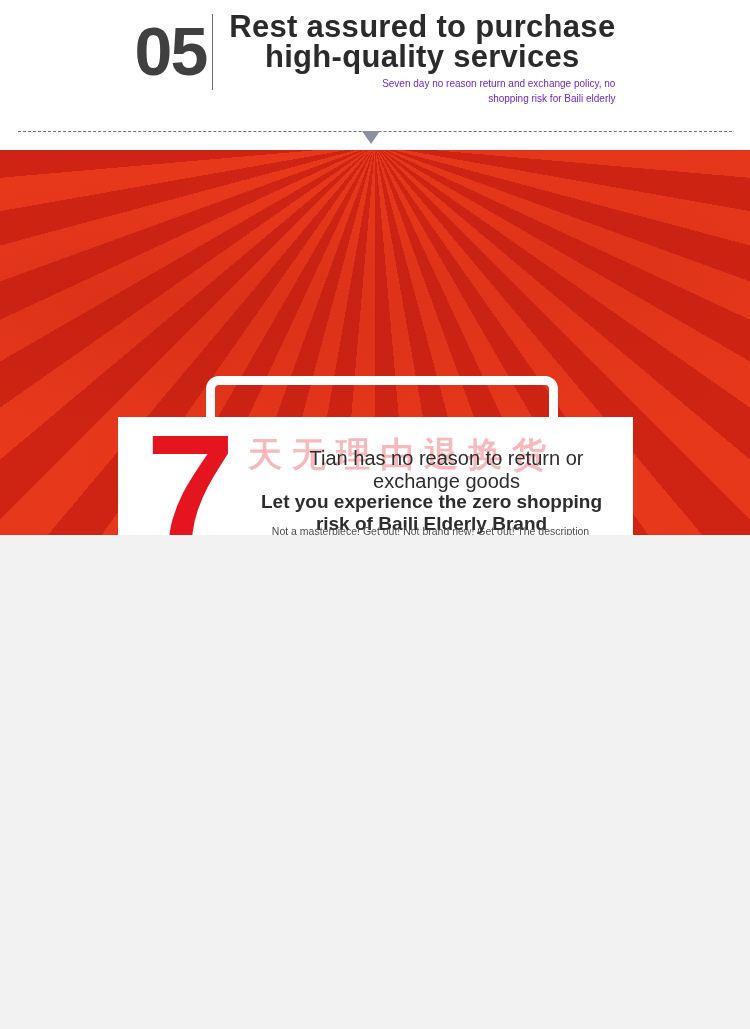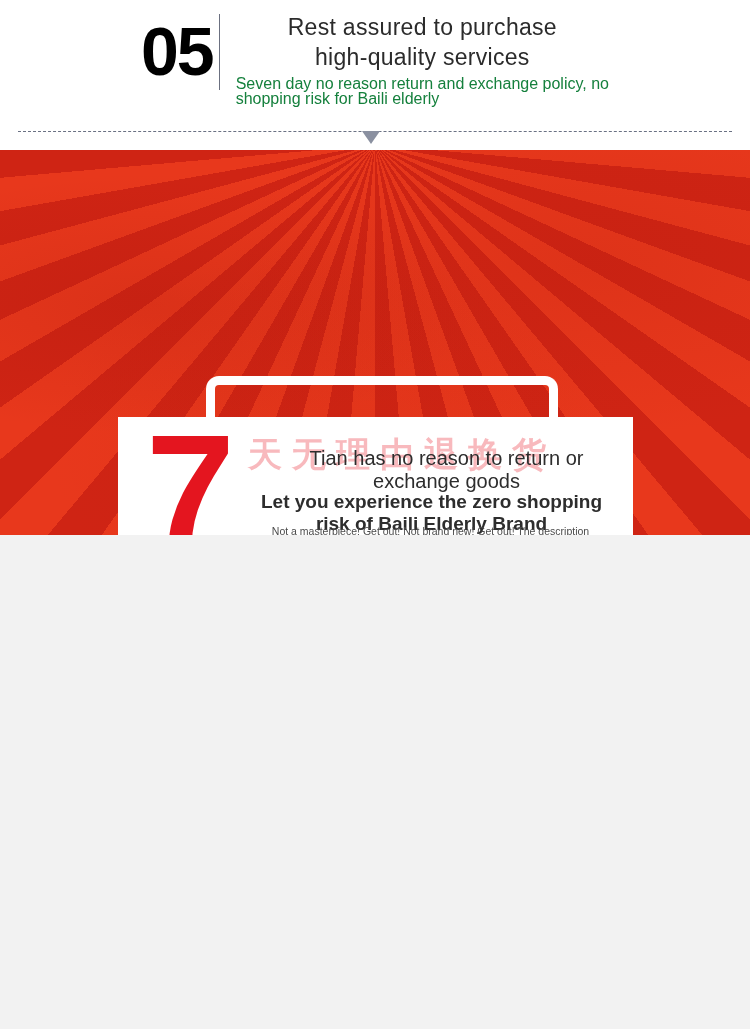--- a/index.html
+++ b/index.html
@@ -21,44 +21,44 @@
     position:absolute;
     left:0; top:8px;
     width:750px; height:110px;
     display:flex;
     align-items:flex-start;
     justify-content:center;
   }
   .hdr-num {
     font-size:68px;
     font-weight:bold;
-    color:#000000;
+    color:#404040;
     letter-spacing:-2px;
     line-height:86px;
     font-family:"Liberation Sans", sans-serif;
   }
   .hdr-divider {
     width:1px; height:76px;
     background:#6b7080;
     margin:6px 16px 0 6px;
   }
   .hdr-texts { padding-top:4px; }
   .hdr-title {
-    font-size:23px;
+    font-size:31px;
     color:#2b2b2b;
     text-align:center;
     line-height:30px;
-    font-weight:400;
+    font-weight:700;
     letter-spacing:.3px;
     white-space:pre-line;
   }
   .hdr-sub {
-    font-size:16px;
-    color:#15803d;
-    text-align:left;
+    font-size:10px;
+    color:#6d28d9;
+    text-align:right;
     line-height:15px;
     margin-top:4px;
     white-space:pre-line;
   }
   .dash-line {
     position:absolute;
     left:18px; top:131px;
     width:714px; height:0;
     border-top:1px dashed #6a7183;
   }

